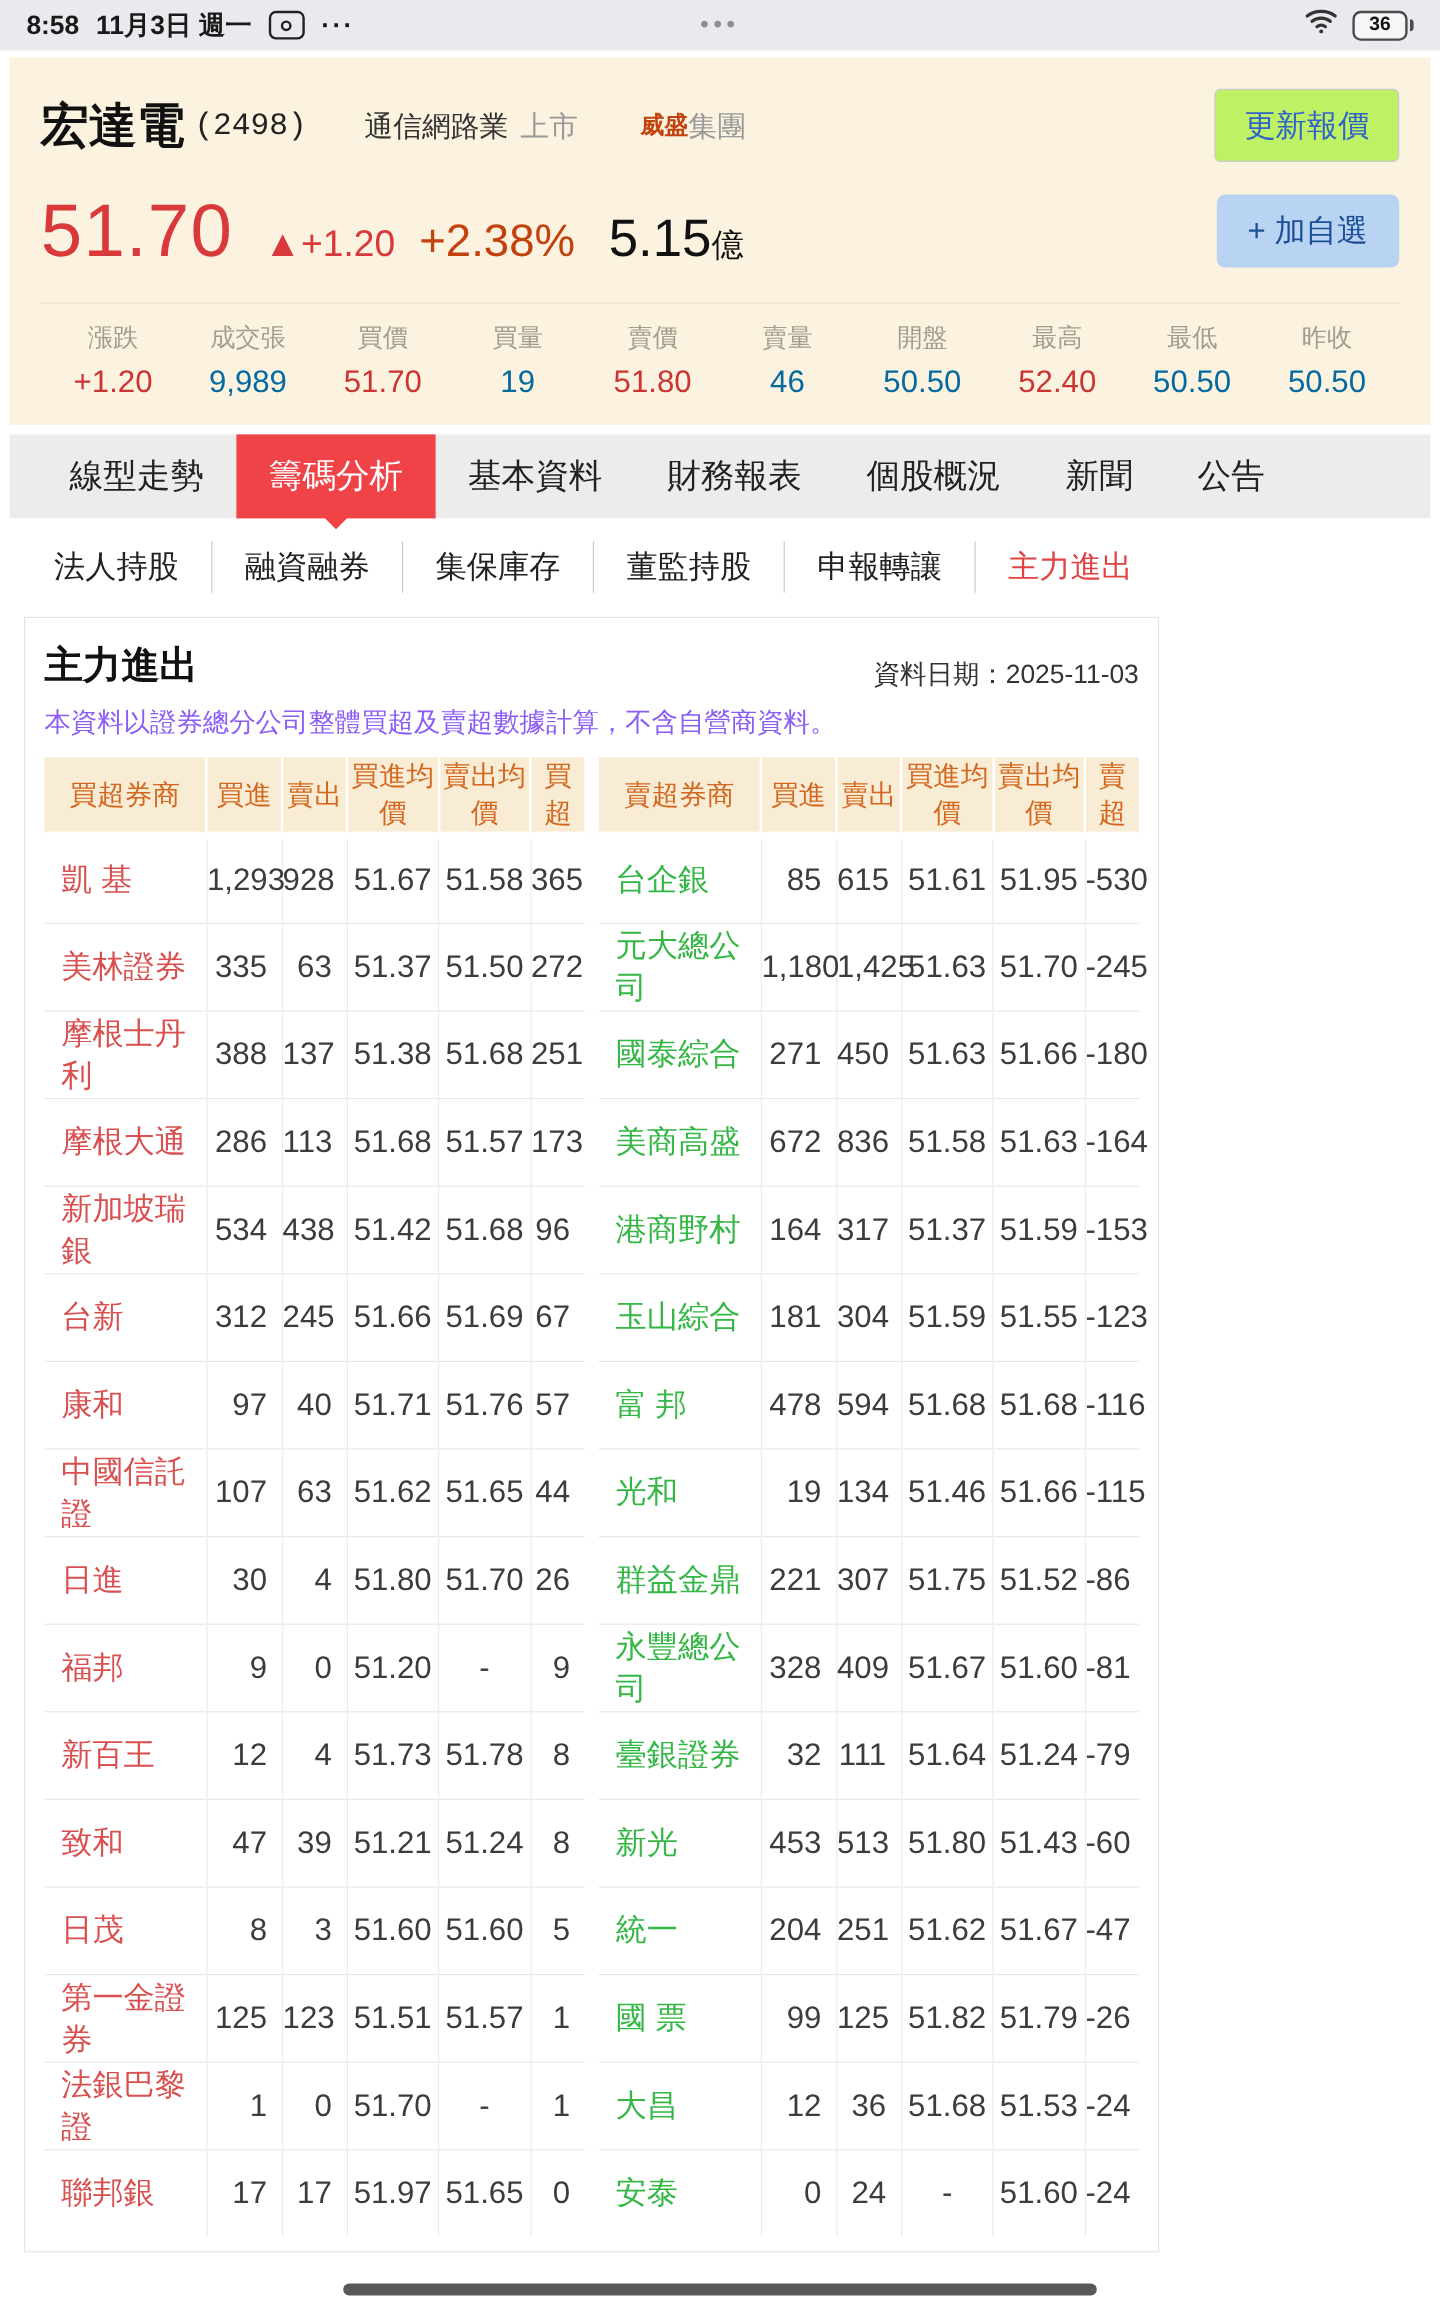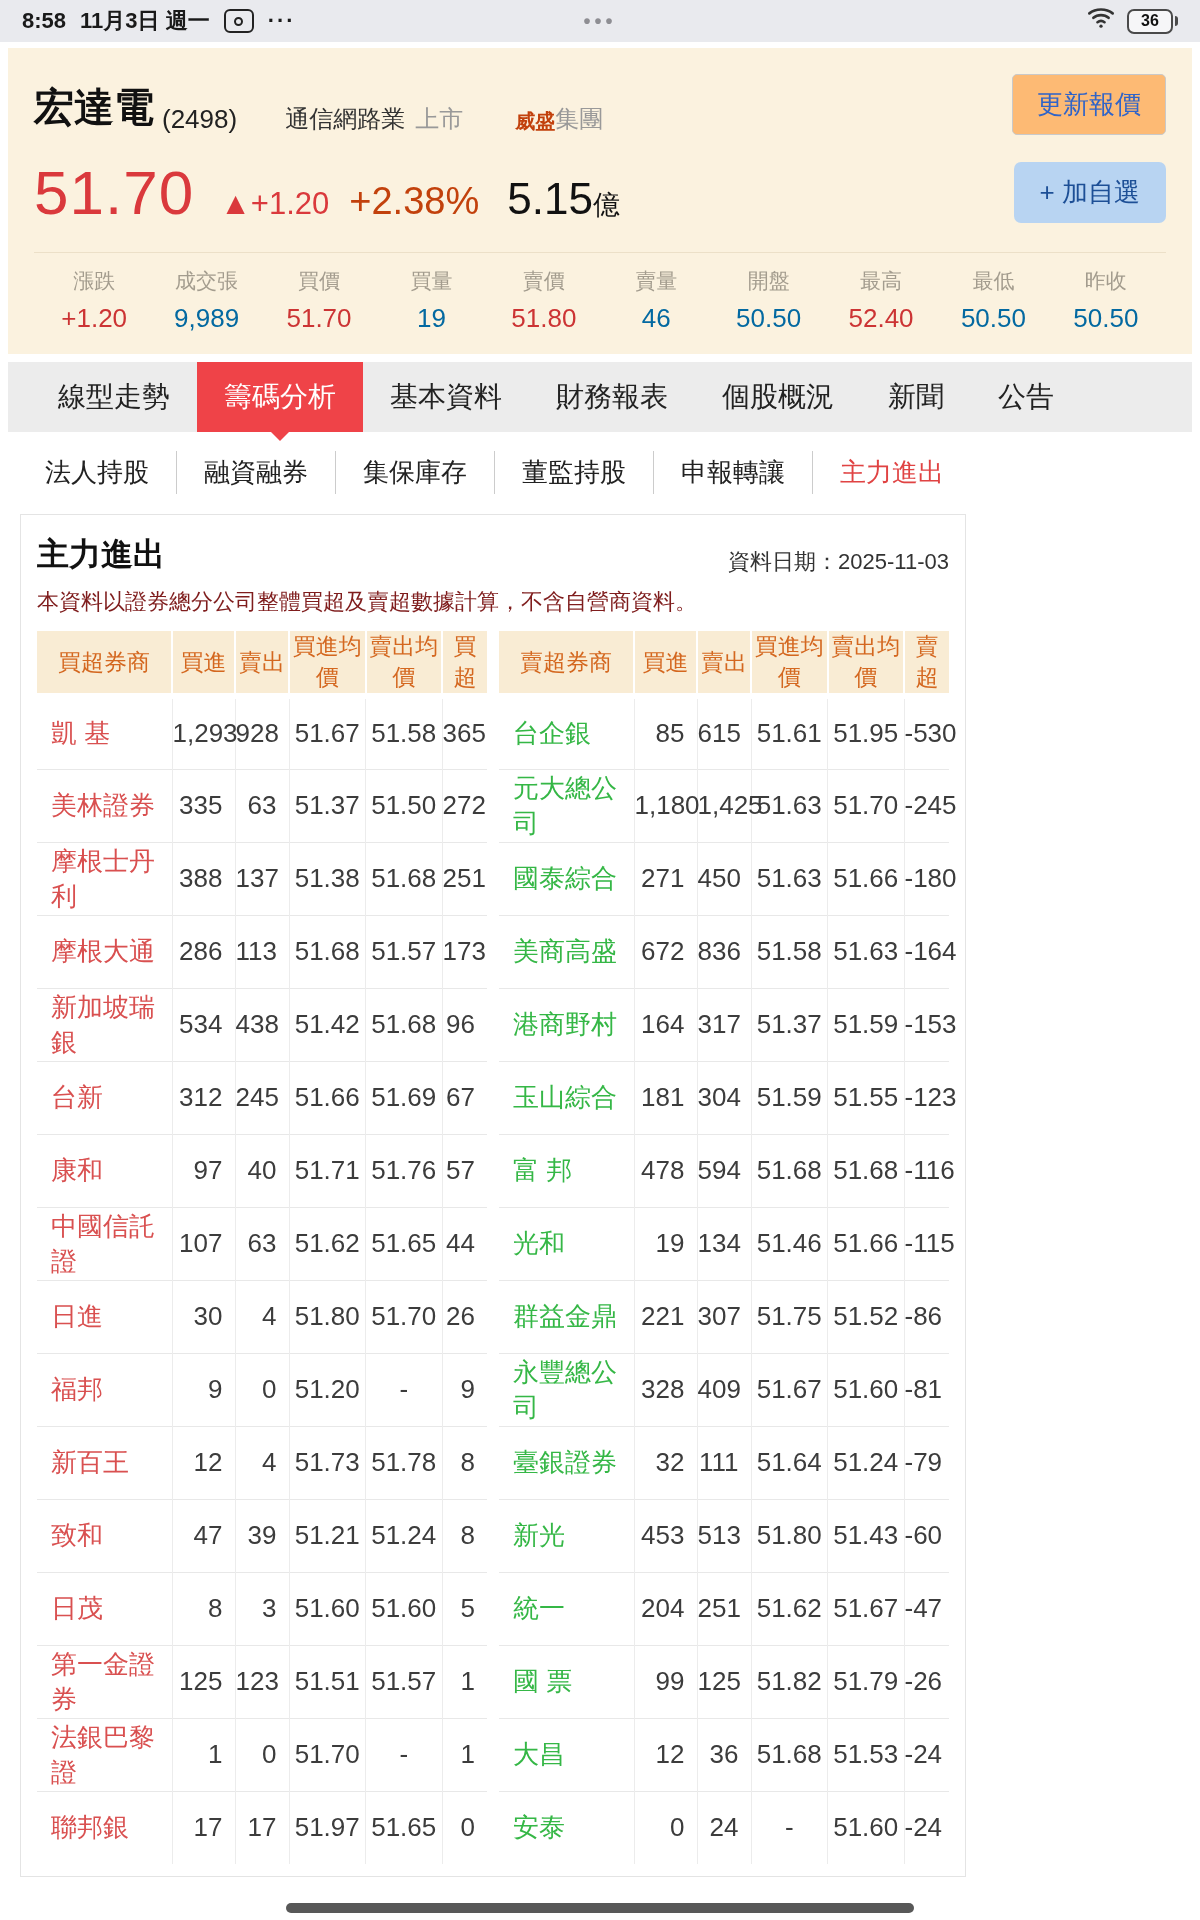--- a/index.html
+++ b/index.html
@@ -13,28 +13,28 @@
   .rec-icon i { width:9px; height:9px; border-radius:50%; border:2.5px solid #222; display:block; }
   .sb-ellipsis { font-weight:700; letter-spacing:2px; }
   .sb-center { position:absolute; left:50%; top:50%; transform:translate(-50%,-50%); color:#8e8e93; font-size:20px; letter-spacing:4px; }
   .sb-right { margin-left:auto; display:flex; align-items:center; gap:12px; }
   .battery { display:flex; align-items:center; }
   .battery .shell { width:46px; height:25px; border:2px solid #4a4a4a; border-radius:7px; display:flex; align-items:center; justify-content:center; font-size:16px; font-weight:600; color:#111; background:#f6f6f8; }
   .battery .nub { width:3px; height:10px; background:#4a4a4a; border-radius:0 3px 3px 0; margin-left:2px; }
 
   
   .quote-panel { margin:6px 8px 0; background:#fbf2df; padding:26px 26px 0; }
-  .qp-row1 { display:flex; align-items:flex-end; }
+  .qp-row1 { display:flex; align-items:center;font-family:Liberation Mono, monospace; }
   .stock-name { font-size:40px; font-weight:700; color:#111; }
   .stock-code { font-size:26px; color:#222; margin-left:8px; }
   .industry { font-size:24px; color:#333; margin-left:48px; }
   .market { font-size:24px; color:#999; margin-left:10px; }
   .group { font-size:20px; font-weight:700; color:#c2410c; margin-left:52px; }
   .group-suffix { font-size:24px; color:#999; }
-  .refresh-btn { margin-left:auto; background:#fdba74; border:1px solid #c9c9c9; border-radius:5px; color:#3064c8; font-size:26px; padding:12px 24px; cursor:pointer; font-family:inherit; }
+  .refresh-btn { margin-left:auto; background:#bef264; border:1px solid #c9c9c9; border-radius:5px; color:#3064c8; font-size:26px; padding:12px 24px; cursor:pointer; font-family:inherit; }
   .qp-row2 { display:flex; align-items:baseline; margin-top:22px; }
   .price { font-size:62px; color:#da393c; font-weight:500; letter-spacing:1px; }
   .chg { font-size:31px; color:#da393c; margin-left:26px; font-weight:500; }
   .chg-pct { font-size:38px; color:#c2410c; margin-left:20px; font-weight:400; }
   .vol { font-size:44px; color:#111; margin-left:28px; font-weight:500; }
   .vol-unit { font-size:27px; font-weight:500; }
   .addfav-btn { margin-left:auto; align-self:center; background:#b8d4f2; border:none; border-radius:7px; color:#1d4f96; font-size:26px; padding:13px 26px; cursor:pointer; font-family:inherit; }
   .stats { display:flex; border-top:1px solid #ece0c8; margin-top:24px; padding:14px 4px 20px; }
   .stat { flex:1; text-align:center; }
   .stat .lb { font-size:21px; color:#a39c8e; }
@@ -51,21 +51,21 @@
   .subtabbar { margin:0 8px; height:80px; display:flex; align-items:center; padding-left:10px; background:#fff; }
   .subtab { font-size:26px; color:#222; padding:4px 27px; border-right:1px solid #ccc; cursor:pointer; }
   .subtab:last-child { border-right:none; }
   .subtab.active { color:#e04343; }
 
   
   .main-panel { margin:2px 0 0 20px; width:946px; border:1px solid #e4e4e4; background:#fff; padding:18px 16px 12px; }
   .mp-head { display:flex; align-items:flex-end; justify-content:space-between; }
   .mp-title { font-size:32px; font-weight:700; color:#111; }
   .mp-date { font-size:22px; color:#333; }
-  .mp-desc { font-size:22px; color:#7f1d1d; margin-top:10px; }
+  .mp-desc { font-size:22px; color:#8b5cf6; margin-top:10px; }
 
   .tables { display:flex; gap:12px; margin-top:14px; }
   table { border-collapse:collapse; table-layout:fixed; width:50%; }
   col.c-name { width:30%; } col.c-b { width:14%; } col.c-s { width:12%; }
   col.c-ba { width:17%; } col.c-sa { width:17%; } col.c-net { width:10%; }
   th { background:#f9ecd4; color:#d4671f; font-size:23px; font-weight:400; height:50px; border-left:2px solid #fff; }
   th:first-child { border-left:none; }
   td { height:73px; font-size:26px; color:#3c3c3c; border-top:1px solid #e8e8e8; border-left:1px solid #ececec; }
   td:first-child { border-left:none; }
   tr:first-child td { border-top:none; }

